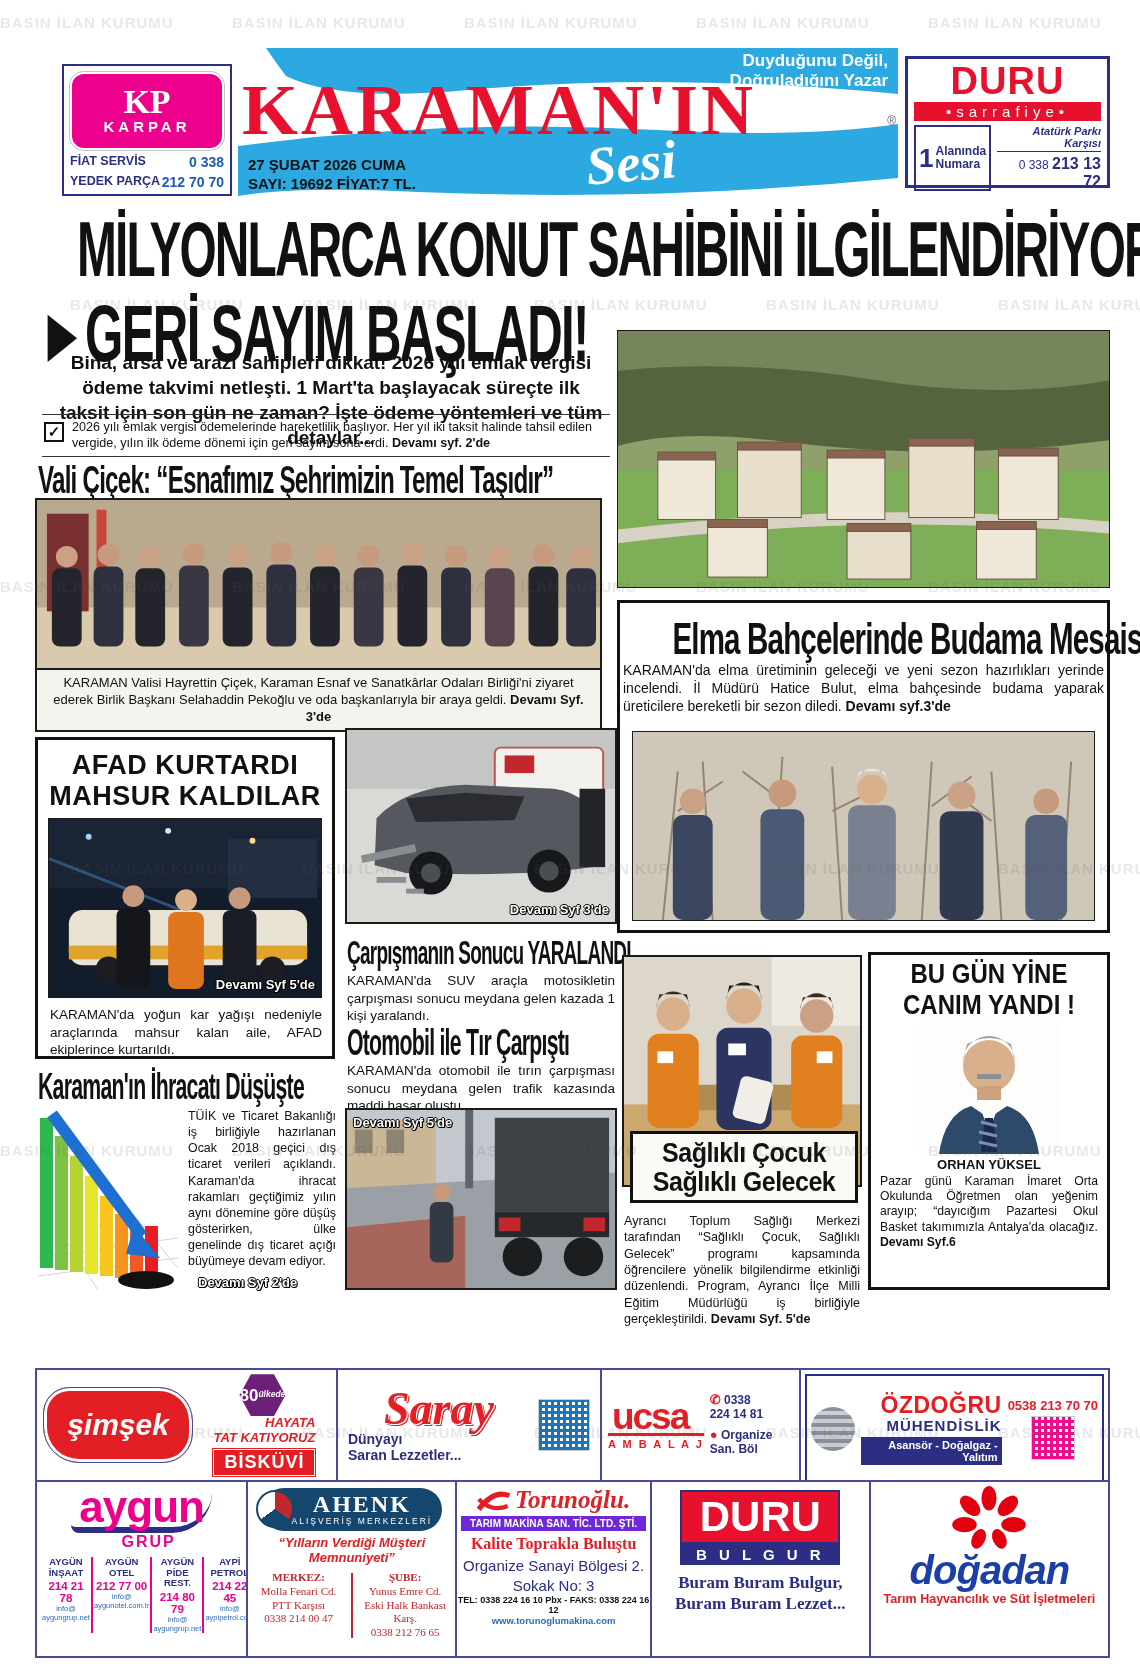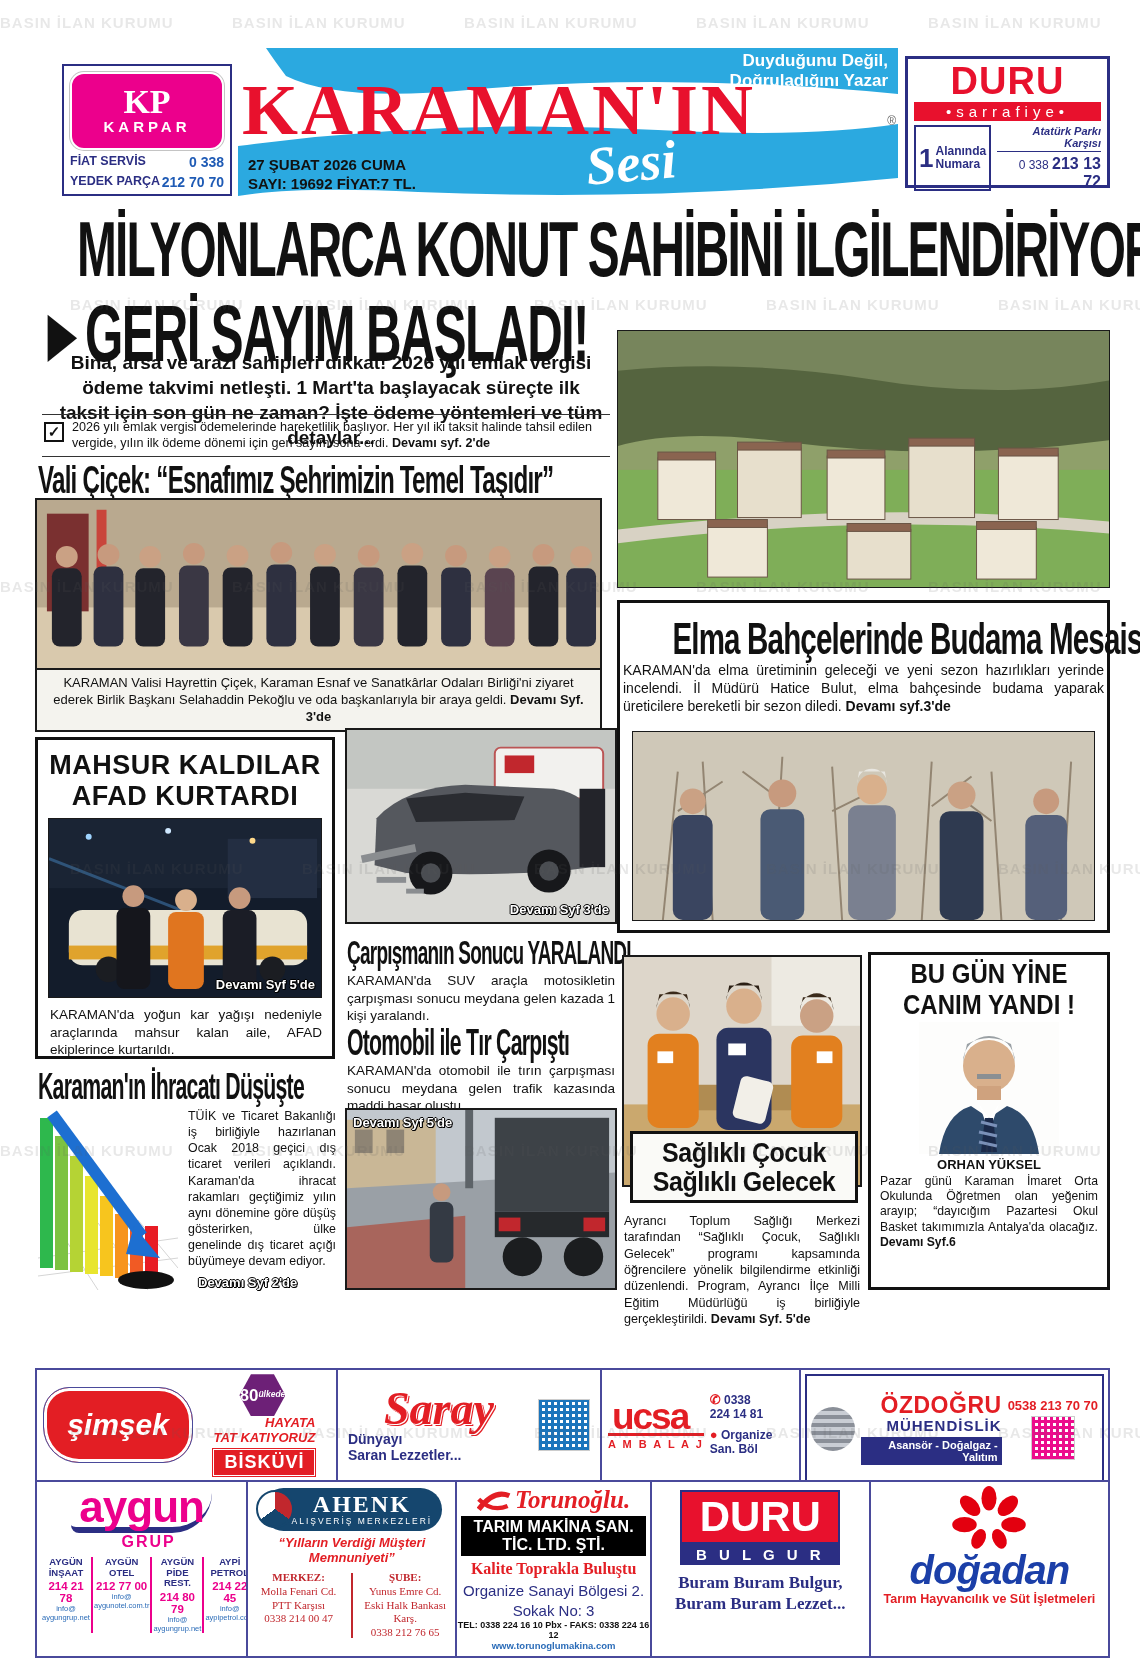--- a/index.html
+++ b/index.html
@@ -144,21 +144,21 @@
   background-image:conic-gradient(#c1272d 0 35%,#15466e 35% 65%,#fff 65%)}
 .ahenk-brand{font-family:"Liberation Serif",serif;font-weight:bold;font-size:24px;letter-spacing:2px;line-height:1}
 .ahenk-sub{font-size:8.5px;letter-spacing:2px}
 .ahenk-tag{color:#e31e24;font-weight:bold;font-style:italic;font-size:13px;text-align:center;margin-top:4px}
 .ahenk-cols{display:flex;margin-top:6px}
 .ahenk-col{flex:1;text-align:center;color:#c1272d;font-size:11px;line-height:1.25;font-family:"Liberation Serif",serif}
 .ahenk-col b{display:block}
 .ahenk-div{width:2px;background:#c1272d;margin:2px 2px}
 .toru-top{display:flex;align-items:center;justify-content:center;gap:4px;margin-top:4px}
 .toru-brand{font-family:"Liberation Serif",serif;font-weight:bold;font-style:italic;color:#e31e24;font-size:25px}
-.toru-band{background:#000000;color:#fff;font-weight:bold;font-size:16px;text-align:center;padding:2px 0;margin:2px 4px}
+.toru-band{background:#6d28d9;color:#fff;font-weight:bold;font-size:10px;text-align:center;padding:2px 0;margin:2px 4px}
 .toru-tag{color:#e31e24;font-family:"Liberation Serif",serif;font-weight:bold;font-size:16px;text-align:center;margin-top:4px}
 .toru-addr{color:#2b2e83;font-size:15px;text-align:center;line-height:1.3;margin-top:3px}
 .toru-tel{color:#111;font-weight:bold;font-size:9px;text-align:center}
 .toru-web{color:#2b6cb8;font-size:9.5px;text-align:center;font-weight:bold}
 .durub-box{width:160px;margin:8px auto 0;background:#e8112d;color:#fff;font-weight:bold;font-size:42px;
   text-align:center;line-height:1.2;border:2px solid #2b2e83}
 .durub-band{width:160px;margin:0 auto;background:#2b2e83;color:#fff;font-weight:bold;font-size:15px;
   letter-spacing:4px;text-align:center;padding:2px 0}
 .durub-tag{color:#2b2e83;font-weight:bold;font-size:17px;text-align:center;margin-top:8px;line-height:1.2;font-family:"Liberation Serif",serif}
 .doga-brand{color:#1b3fa8;font-weight:bold;font-style:italic;font-size:40px;text-align:center;line-height:.9;letter-spacing:-1px}
@@ -370,22 +370,22 @@
             <rect x="308" y="80" width="44" height="110" rx="10" fill="#2f3a50"></rect>
           <circle cx="415" cy="70" r="13" fill="#c79a7e"></circle>
             <rect x="394" y="84" width="42" height="106" rx="10" fill="#55607a"></rect>
         </g>
       </svg>
     </div>
   </div>
 
   <div class="bigbox" style="left:35px;top:737px;width:300px;height:322px">
     <div class="h-afad">
+      <div>AFAD KURTARDI</div>
       <div>MAHSUR KALDILAR</div>
-      <div>AFAD KURTARDI</div>
     </div>
     <div class="photo" style="left:10px;top:78px;width:274px;height:180px;border-width:1.5px">
       <svg viewBox="0 0 274 180" preserveAspectRatio="none">
         <rect width="274" height="180" fill="#131c2b"></rect>
         <rect y="0" width="274" height="70" fill="#1a2434"></rect>
         <rect x="180" y="20" width="90" height="60" fill="#232e42"></rect>
         <circle cx="40" cy="18" r="3" fill="#9fd4ff"></circle>
           <circle cx="120" cy="12" r="3" fill="#cfe8ff"></circle>
           <circle cx="205" cy="22" r="3" fill="#ffd98a"></circle>
         <path d="M0,40 L140,95" stroke="#3d74a8" stroke-width="3" opacity=".6"></path>

